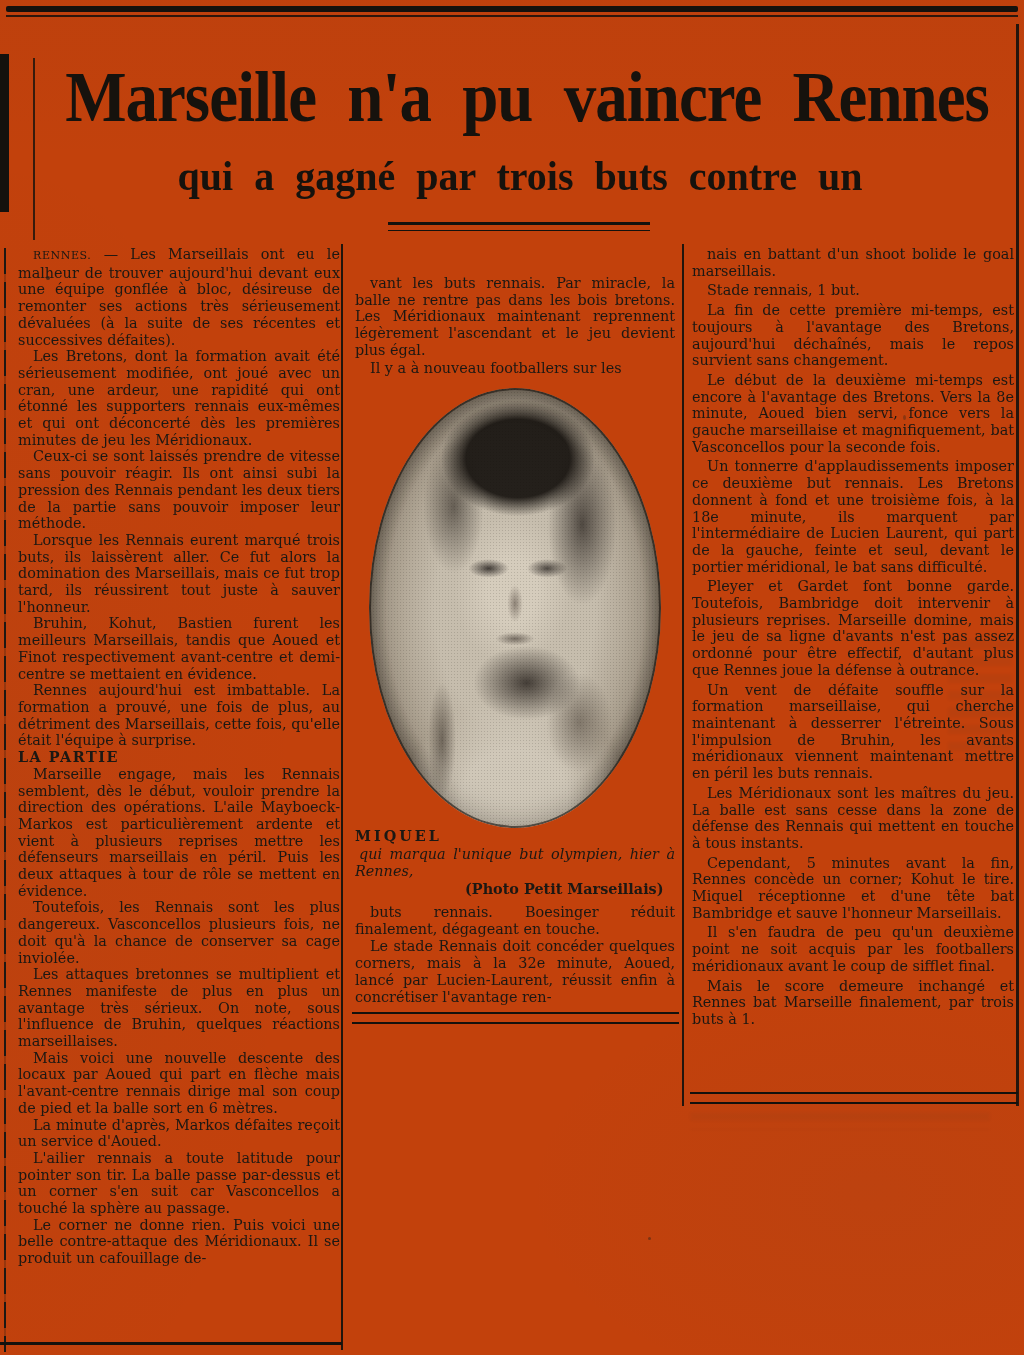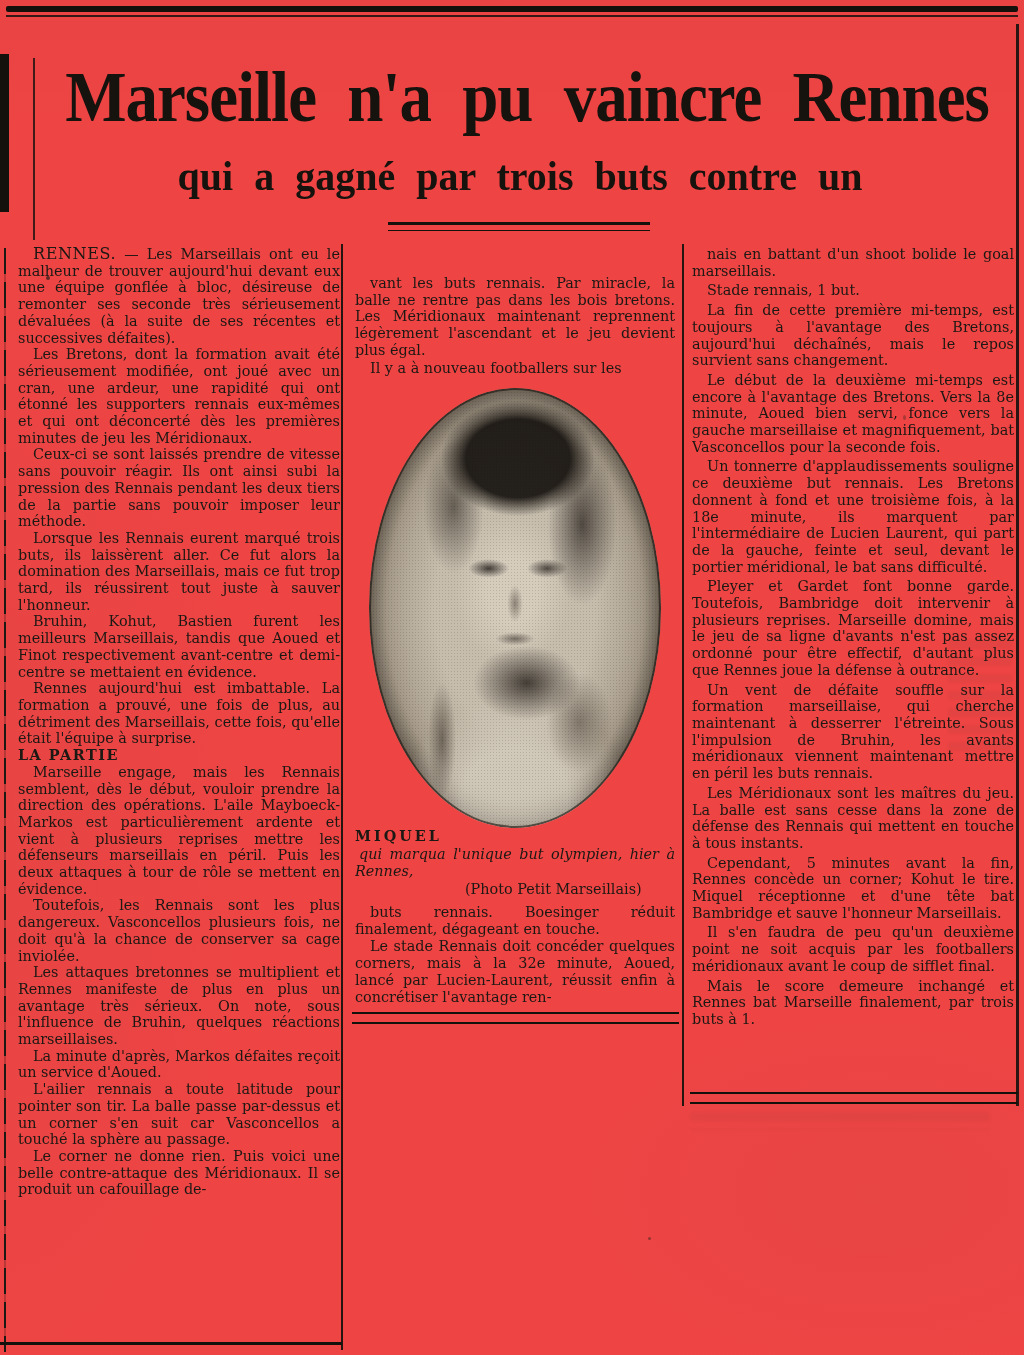--- a/index.html
+++ b/index.html
@@ -1,18 +1,18 @@
 <!DOCTYPE html>
 <html><head>
 <meta charset="utf-8">
 <style>
   html,body{margin:0;padding:0;background:#e8e6e0;}
   .paper{
     position:relative;width:1024px;height:1355px;margin:0 auto;
-    background:#ef4444;
+    background:#c2410c;
     overflow:hidden;
     font-family:"DejaVu Serif", serif;
     color:#1c1813;
   }
   .paper::before{ 
     content:"";position:absolute;inset:0;pointer-events:none;
     background:
       radial-gradient(ellipse 500px 300px at 85% 88%, rgba(90,85,75,.05), transparent 70%),
       radial-gradient(ellipse 400px 900px at 0% 60%, rgba(80,75,65,.05), transparent 75%),
       linear-gradient(180deg, rgba(60,55,45,.03), rgba(60,55,45,0) 12%);
@@ -55,21 +55,21 @@
   .col1{left:18px;width:322px;height:1092px;}
   .col2{left:355px;width:320px;height:762px;margin-top:29px;}
   .col3{left:692px;width:322px;height:842px;}
   .col p{
     margin:0;padding:0;text-align:justify;text-indent:15px;
     font-size:14.4px;line-height:16.7px;
   }
   .col3 p{margin-bottom:3px;}
   .col2 p{margin-bottom:1px;}
   .dateline{
-    text-transform:uppercase;font-size:16px;letter-spacing:.6px;font-weight:400;
+    text-transform:uppercase;font-size:11px;letter-spacing:.6px;font-weight:400;
   }
   .section-heading{
     text-align:center;font-weight:700;font-size:15px;letter-spacing:1.5px;
     margin:6px 0 5px 0;text-indent:0 !important;
   }
   
   .photo-wrap{width:300px;margin:12px auto 0;text-align:center;}
   .photo{
     width:292px;height:440px;margin:0 auto;border-radius:50%;position:relative;
     background:
@@ -95,21 +95,21 @@
   }
   .caption-name{
     text-align:center;font-weight:700;font-size:15px;letter-spacing:3px;
     margin:7px 0 3px 0;text-indent:0 !important;
   }
   .caption-italic{
     font-style:italic;font-size:14.6px;line-height:17px;
     text-align:center;text-indent:4px !important;margin:0 0 2px 0 !important;
   }
   .caption-credit{
-    font-weight:400;font-size:13.2px;text-align:center;
+    font-weight:700;font-size:13.2px;text-align:center;
     text-indent:0 !important;margin:0 0 6px 110px !important;width:200px;
   }
   
   .speck{position:absolute;background:#26211b;border-radius:50%;}
   .speck.s1{left:46px;top:276px;width:4px;height:4px;opacity:.7;}
   .speck.s2{left:648px;top:1237px;width:3px;height:3px;opacity:.45;}
   .speck.s3{left:903px;top:415px;width:3px;height:5px;opacity:.35;}
   .ghost{position:absolute;pointer-events:none;opacity:.06;filter:blur(1.5px);
     background:repeating-linear-gradient(180deg,#3a342c 0 9px,transparent 9px 17px);}
   .ghost.g1{left:948px;top:640px;width:64px;height:120px;}
@@ -130,30 +130,31 @@
   <div class="rule rule-col2"></div>
   <div class="rule rule-bottom-col1"></div>
   <div class="double-rule double-rule-col2"></div>
   <div class="double-rule double-rule-col3"></div>
   <div class="head-divider"></div>
 
   <div class="headline">Marseille n'a pu vaincre Rennes</div>
   <div class="subheadline">qui a gagné par trois buts contre un</div>
 
   <div class="col col1">
-    <p><span class="dateline">Rennes.</span><span> — Les Marseillais ont eu le malheur de trouver aujourd'hui devant eux une équipe gonflée à bloc, désireuse de remonter ses seconde très sérieusement dévaluées (à la suite de ses récentes et successives défaites).</span></p>
+    <p><span class="dateline">Rennes.</span><span> — Les Marseillais ont eu le malheur de trouver aujourd'hui devant eux une équipe gonflée à bloc, désireuse de remonter ses actions très sérieusement dévaluées (à la suite de ses récentes et successives défaites).</span></p>
     <p>Les Bretons, dont la formation avait été sérieusement modifiée, ont joué avec un cran, une ardeur, une rapidité qui ont étonné les supporters rennais eux-mêmes et qui ont déconcerté dès les premières minutes de jeu les Méridionaux.</p>
     <p>Ceux-ci se sont laissés prendre de vitesse sans pouvoir réagir. Ils ont ainsi subi la pression des Rennais pendant les deux tiers de la partie sans pouvoir imposer leur méthode.</p>
     <p>Lorsque les Rennais eurent marqué trois buts, ils laissèrent aller. Ce fut alors la domination des Marseillais, mais ce fut trop tard, ils réussirent tout juste à sauver l'honneur.</p>
     <p>Bruhin, Kohut, Bastien furent les meilleurs Marseillais, tandis que Aoued et Finot respectivement avant-centre et demi-centre se mettaient en évidence.</p>
     <p>Rennes aujourd'hui est imbattable. La formation a prouvé, une fois de plus, au détriment des Marseillais, cette fois, qu'elle était l'équipe à surprise.</p>
     <p class="section-heading">LA PARTIE</p>
     <p>Marseille engage, mais les Rennais semblent, dès le début, vouloir prendre la direction des opérations. L'aile Mayboeck-Markos est particulièrement ardente et vient à plusieurs reprises mettre les défenseurs marseillais en péril. Puis les deux attaques à tour de rôle se mettent en évidence.</p>
     <p>Toutefois, les Rennais sont les plus dangereux. Vasconcellos plusieurs fois, ne doit qu'à la chance de conserver sa cage inviolée.</p>
     <p>Les attaques bretonnes se multiplient et Rennes manifeste de plus en plus un avantage très sérieux. On note, sous l'influence de Bruhin, quelques réactions marseillaises.</p>
+    <p>Mais voici une nouvelle descente des locaux par Aoued qui part en flèche mais l'avant-centre rennais dirige mal son coup de pied et la balle sort en 6 mètres.</p>
     <p>La minute d'après, Markos défaites reçoit un service d'Aoued.</p>
     <p>L'ailier rennais a toute latitude pour pointer son tir. La balle passe par-dessus et un corner s'en suit car Vasconcellos a touché la sphère au passage.</p>
     <p>Le corner ne donne rien. Puis voici une belle contre-attaque des Méridionaux. Il se produit un cafouillage de-</p>
   </div>
 
   <div class="col col2">
     <p>vant les buts rennais. Par miracle, la balle ne rentre pas dans les bois bretons. Les Méridionaux maintenant reprennent légèrement l'ascendant et le jeu devient plus égal.</p>
     <p>Il y a à nouveau footballers sur les</p>
     <div class="photo-wrap">
       <div class="photo"></div>
@@ -163,21 +164,21 @@
     <p class="caption-credit">(Photo Petit Marseillais)</p>
     <p>buts rennais. Boesinger réduit finalement, dégageant en touche.</p>
     <p>Le stade Rennais doit concéder quelques corners, mais à la 32e minute, Aoued, lancé par Lucien-Laurent, réussit enfin à concrétiser l'avantage ren-</p>
   </div>
 
   <div class="col col3">
     <p>nais en battant d'un shoot bolide le goal marseillais.</p>
     <p>Stade rennais, 1 but.</p>
     <p>La fin de cette première mi-temps, est toujours à l'avantage des Bretons, aujourd'hui déchaînés, mais le repos survient sans changement.</p>
     <p>Le début de la deuxième mi-temps est encore à l'avantage des Bretons. Vers la 8e minute, Aoued bien servi, fonce vers la gauche marseillaise et magnifiquement, bat Vasconcellos pour la seconde fois.</p>
-    <p>Un tonnerre d'applaudissements souligne ce deuxième but rennais. Les Bretons donnent à fond et une troisième fois, à la 18e minute, ils marquent par l'intermédiaire de Lucien Laurent, qui part de la gauche, feinte et seul, devant le portier méridional, le bat sans difficulté.</p>
+    <p>Un tonnerre d'applaudissements imposer ce deuxième but rennais. Les Bretons donnent à fond et une troisième fois, à la 18e minute, ils marquent par l'intermédiaire de Lucien Laurent, qui part de la gauche, feinte et seul, devant le portier méridional, le bat sans difficulté.</p>
     <p>Pleyer et Gardet font bonne garde. Toutefois, Bambridge doit intervenir à plusieurs reprises. Marseille domine, mais le jeu de sa ligne d'avants n'est pas assez ordonné pour être effectif, d'autant plus que Rennes joue la défense à outrance.</p>
     <p>Un vent de défaite souffle sur la formation marseillaise, qui cherche maintenant à desserrer l'étreinte. Sous l'impulsion de Bruhin, les avants méridionaux viennent maintenant mettre en péril les buts rennais.</p>
     <p>Les Méridionaux sont les maîtres du jeu. La balle est sans cesse dans la zone de défense des Rennais qui mettent en touche à tous instants.</p>
     <p>Cependant, 5 minutes avant la fin, Rennes concède un corner; Kohut le tire. Miquel réceptionne et d'une tête bat Bambridge et sauve l'honneur Marseillais.</p>
     <p>Il s'en faudra de peu qu'un deuxième point ne soit acquis par les footballers méridionaux avant le coup de sifflet final.</p>
     <p>Mais le score demeure inchangé et Rennes bat Marseille finalement, par trois buts à 1.</p>
   </div>
 
   <div class="speck s1"></div>
   <div class="speck s2"></div>

